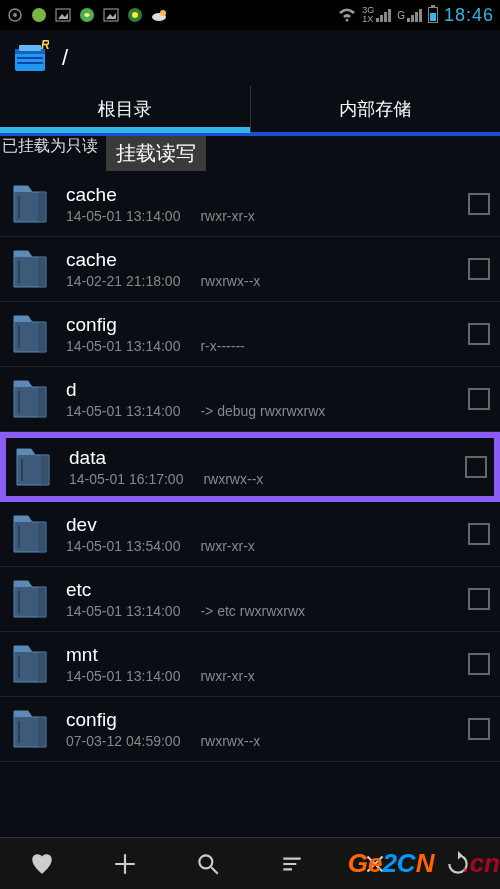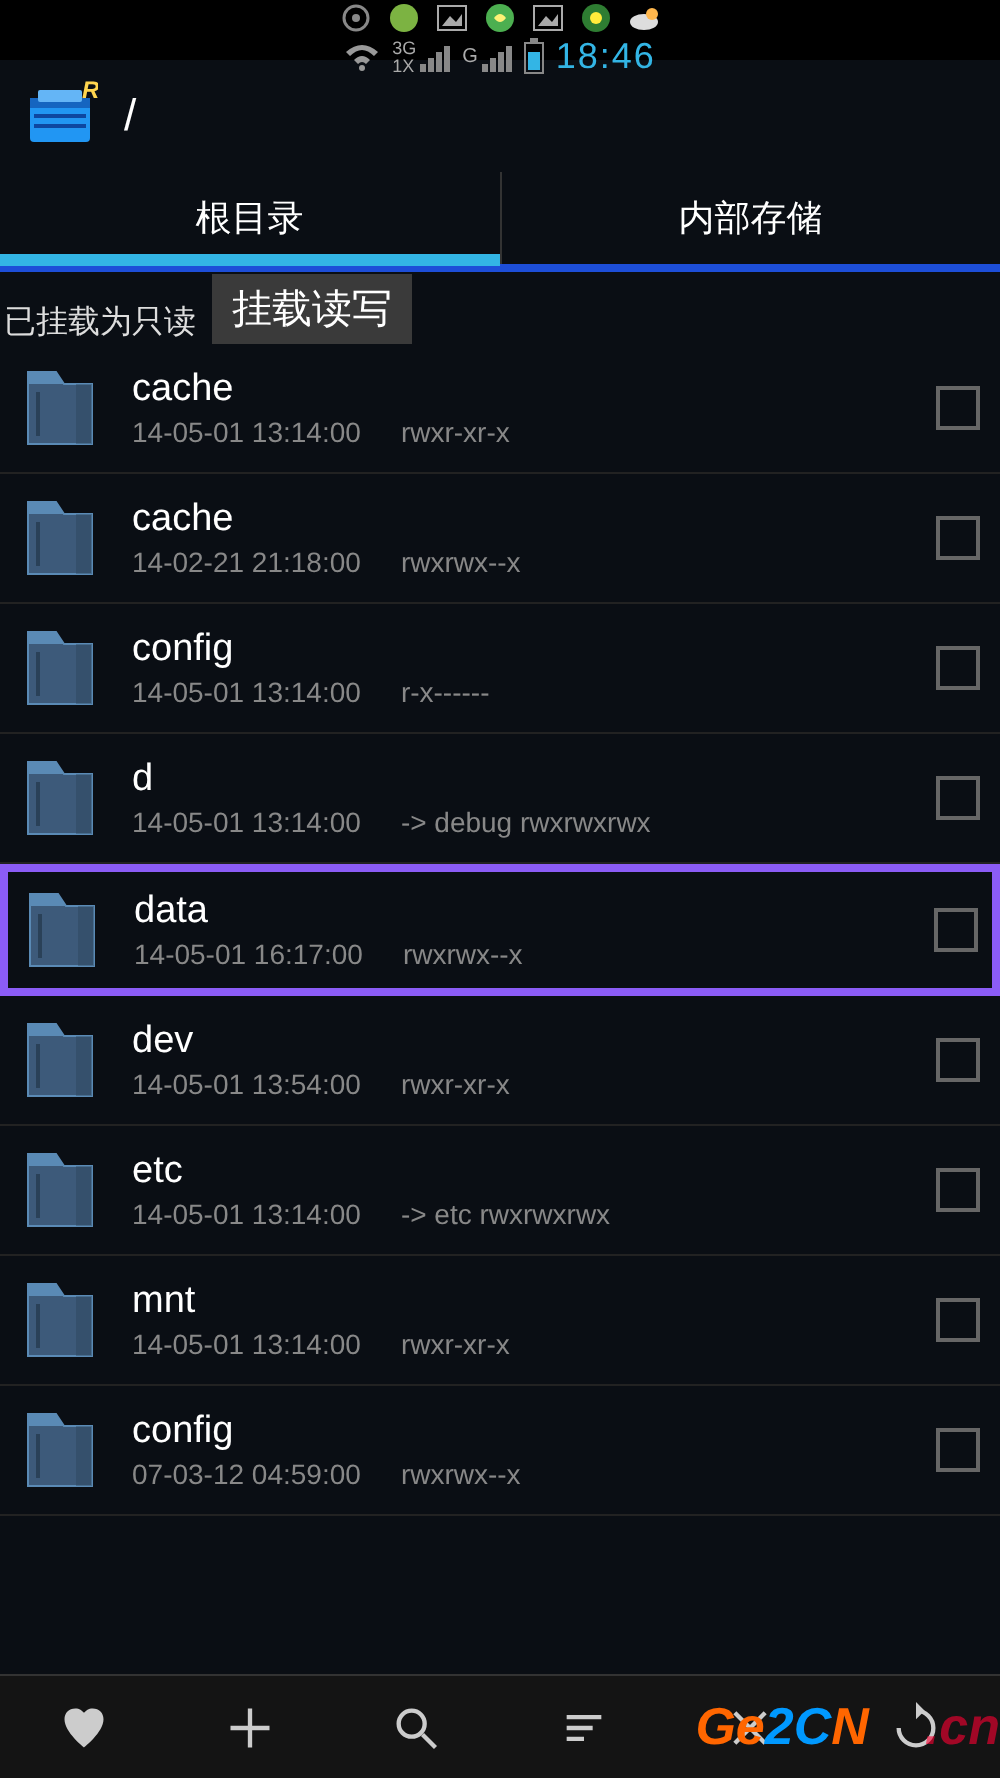--- a/index.html
+++ b/index.html
@@ -9,21 +9,20 @@
   font-family: sans-serif;
   color: #e0e0e0;
   overflow: hidden;
   position: relative;
 }
 .status-bar {
   height: 30px; background: #000;
   display: flex; align-items: center;
   padding: 0 6px;
   justify-content: space-between;
-  flex-direction: column;
 }
 .status-left, .status-right { display: flex; align-items: center; gap: 6px; }
 .status-icon { width: 18px; height: 18px; display: flex; align-items: center; justify-content: center; }
 .clock { color: #33b5e5; font-size: 18px; font-weight: 500; letter-spacing: 1px; }
 .app-header {
   height: 56px; display: flex; align-items: center;
   padding: 0 10px; gap: 12px;
 }
 .app-icon {
   width: 40px; height: 40px;
@@ -37,39 +36,39 @@
 .tab {
   flex: 1; display: flex; align-items: center; justify-content: center;
   font-size: 18px; color: #fff; position: relative;
 }
 .tab.active::after {
   content: ''; position: absolute; bottom: -1px; left: 0; right: 0;
   height: 6px; background: #33b5e5;
 }
 .tab-divider { width: 1px; background: #333; }
 .mount-bar {
-  display: flex; align-items: flex-end; height: 36px;
+  display: flex; align-items: flex-start; height: 36px;
   gap: 8px;
 }
 .mount-status { font-size: 16px; color: #ddd; padding-left: 2px; }
 .mount-btn {
   background: #3a3a3a; color: #fff;
   padding: 4px 10px; font-size: 20px;
   border: none;
 }
 .file-list { }
 .file-row {
   display: flex; align-items: center;
   padding: 8px 10px 8px 8px;
   border-bottom: 1px solid #222;
   gap: 14px;
   position: relative;
 }
 .file-row.highlighted {
-  border: 4px solid #8b5cf6;
+  border: 6px solid #8b5cf6;
   padding: 5px 7px 5px 5px;
 }
 .folder-icon {
   width: 44px; height: 48px; flex-shrink: 0;
 }
 .file-info { flex: 1; min-width: 0; }
 .file-name { font-size: 19px; color: #fff; margin-bottom: 2px; }
 .file-meta { font-size: 14px; color: #888; }
 .file-meta .perm { margin-left: 20px; }
 .checkbox {

